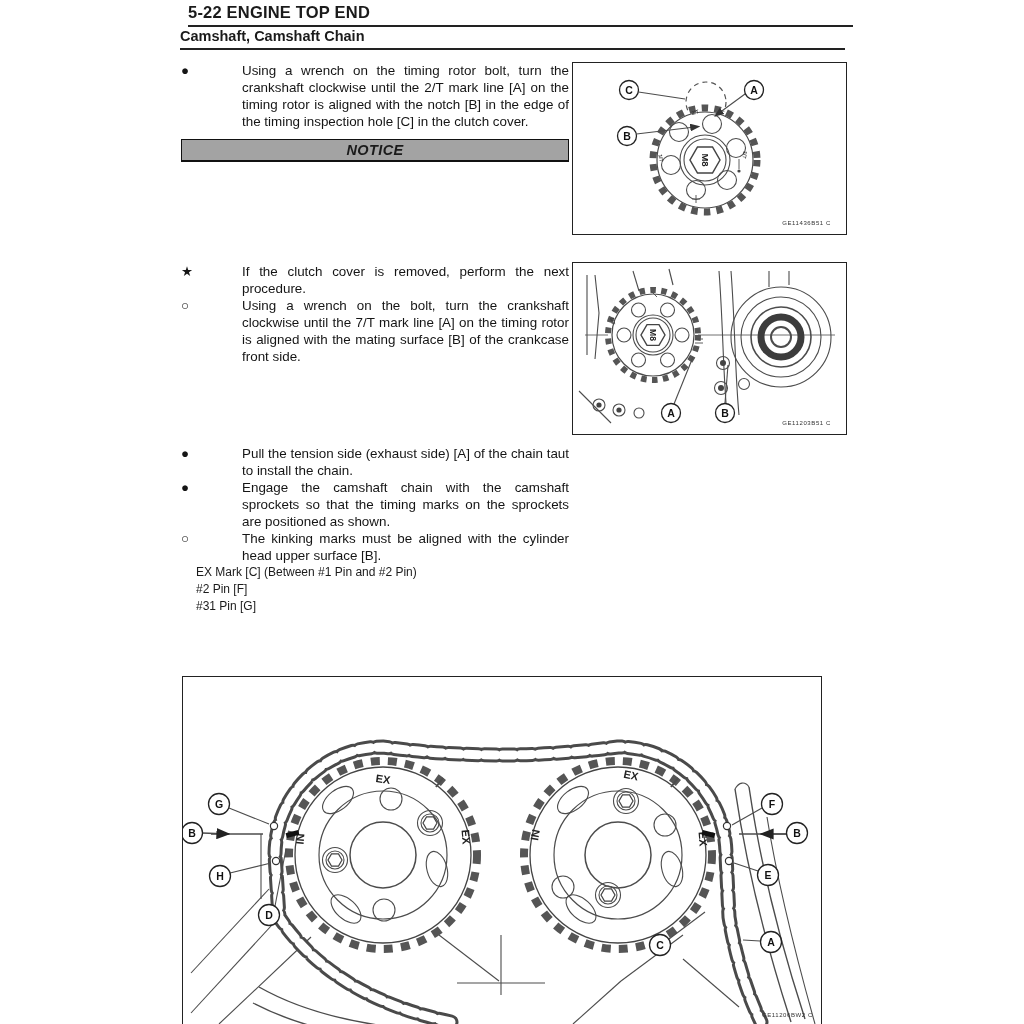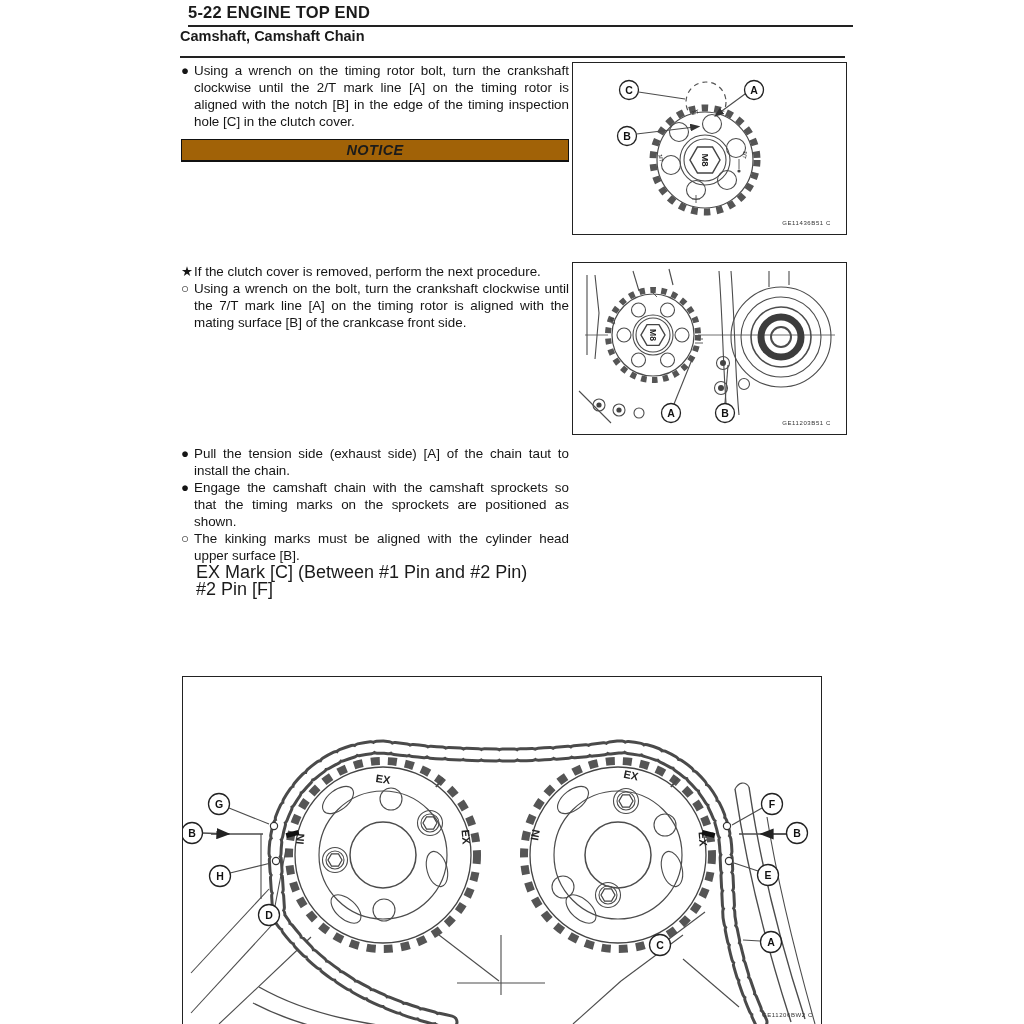--- a/index.html
+++ b/index.html
@@ -1,30 +1,30 @@
 <!DOCTYPE html>
 <html><head>
 <meta charset="utf-8">
 <style>
   html,body{margin:0;padding:0;background:#fff;}
   .page{position:relative;width:1024px;height:1024px;background:#fff;overflow:hidden;
         font-family:"Liberation Sans",sans-serif;color:#1b1b1b;}
   .hdr{position:absolute;left:180px;top:3px;width:665px;font-size:16.5px;font-weight:bold;
        letter-spacing:.2px;border-bottom:2px solid #222;padding-bottom:3px;margin-left:8px;}
   .sect{position:absolute;left:180px;top:28px;width:665px;font-size:14.5px;font-weight:bold;
-        border-bottom:2px solid #222;padding-bottom:12px;}
+        border-bottom:2px solid #222;padding-bottom:4px;}
   .col{position:absolute;left:181px;width:388px;}
   .step{display:flex;font-size:13.4px;line-height:17px;color:#151515;}
   .step .mk{flex:0 0 13px;}
-  .step .tx{flex:1;text-align:justify;}
-  .notice{position:absolute;left:181px;top:139px;width:388px;border:1.4px solid #111;box-sizing:border-box;background:#a16207;}
+  .step .tx{flex:1;text-align:justify;margin-left:48px;}
+  .notice{position:absolute;left:181px;top:139px;width:388px;border:1.4px solid #111;box-sizing:border-box;background:#a3a3a3;}
   .notice-title{text-align:center;font-style:italic;font-weight:bold;font-size:14.5px;line-height:20px;
         border-bottom:1.4px solid #111;letter-spacing:.4px;}
   .notice-body{font-weight:bold;font-size:13.4px;line-height:17.6px;text-align:justify;padding:3px 6px 5px 6px;}
-  .marklist{position:absolute;left:181px;top:564px;width:388px;font-size:18px;line-height:17px;}
+  .marklist{position:absolute;left:181px;top:564px;width:388px;font-size:12px;line-height:17px;}
   .marklist div{padding-left:15px;}
   .figbox{position:absolute;border:1.3px solid #222;background:#fff;}
   #fig1{left:572px;top:62px;width:273px;height:171px;}
   #fig2{left:572px;top:262px;width:273px;height:171px;}
   #fig3{left:182px;top:676px;width:638px;height:347px;}
   svg{display:block;width:100%;height:100%;}
   .ln{stroke:#4c4c4c;stroke-width:1.1;fill:none;}
   .callout circle{fill:#fff;stroke:#222;stroke-width:1.3;}
   .callout text{font-family:"Liberation Sans",sans-serif;font-weight:bold;font-size:10.5px;
         text-anchor:middle;fill:#111;}
@@ -73,20 +73,21 @@
     </div>
     <div class="step">
       <span class="mk">○</span>
       <div class="tx">The kinking marks must be aligned with the cylinder head upper surface [B].</div>
     </div>
   </div>
 
   <div class="marklist">
     <div>EX Mark [C] (Between #1 Pin and #2 Pin)</div>
     <div>#2 Pin [F]</div>
+    <div>#31 Pin [G]</div>
   </div>
 
   <div class="figbox" id="fig1">
     <svg viewBox="0 0 273 171">
       <defs>
         <marker id="ar1" markerWidth="9" markerHeight="7" refX="8" refY="3.5" orient="auto">
           <path d="M0,0 L9,3.5 L0,7 z" fill="#333"></path>
         </marker>
       </defs>
       <g>

